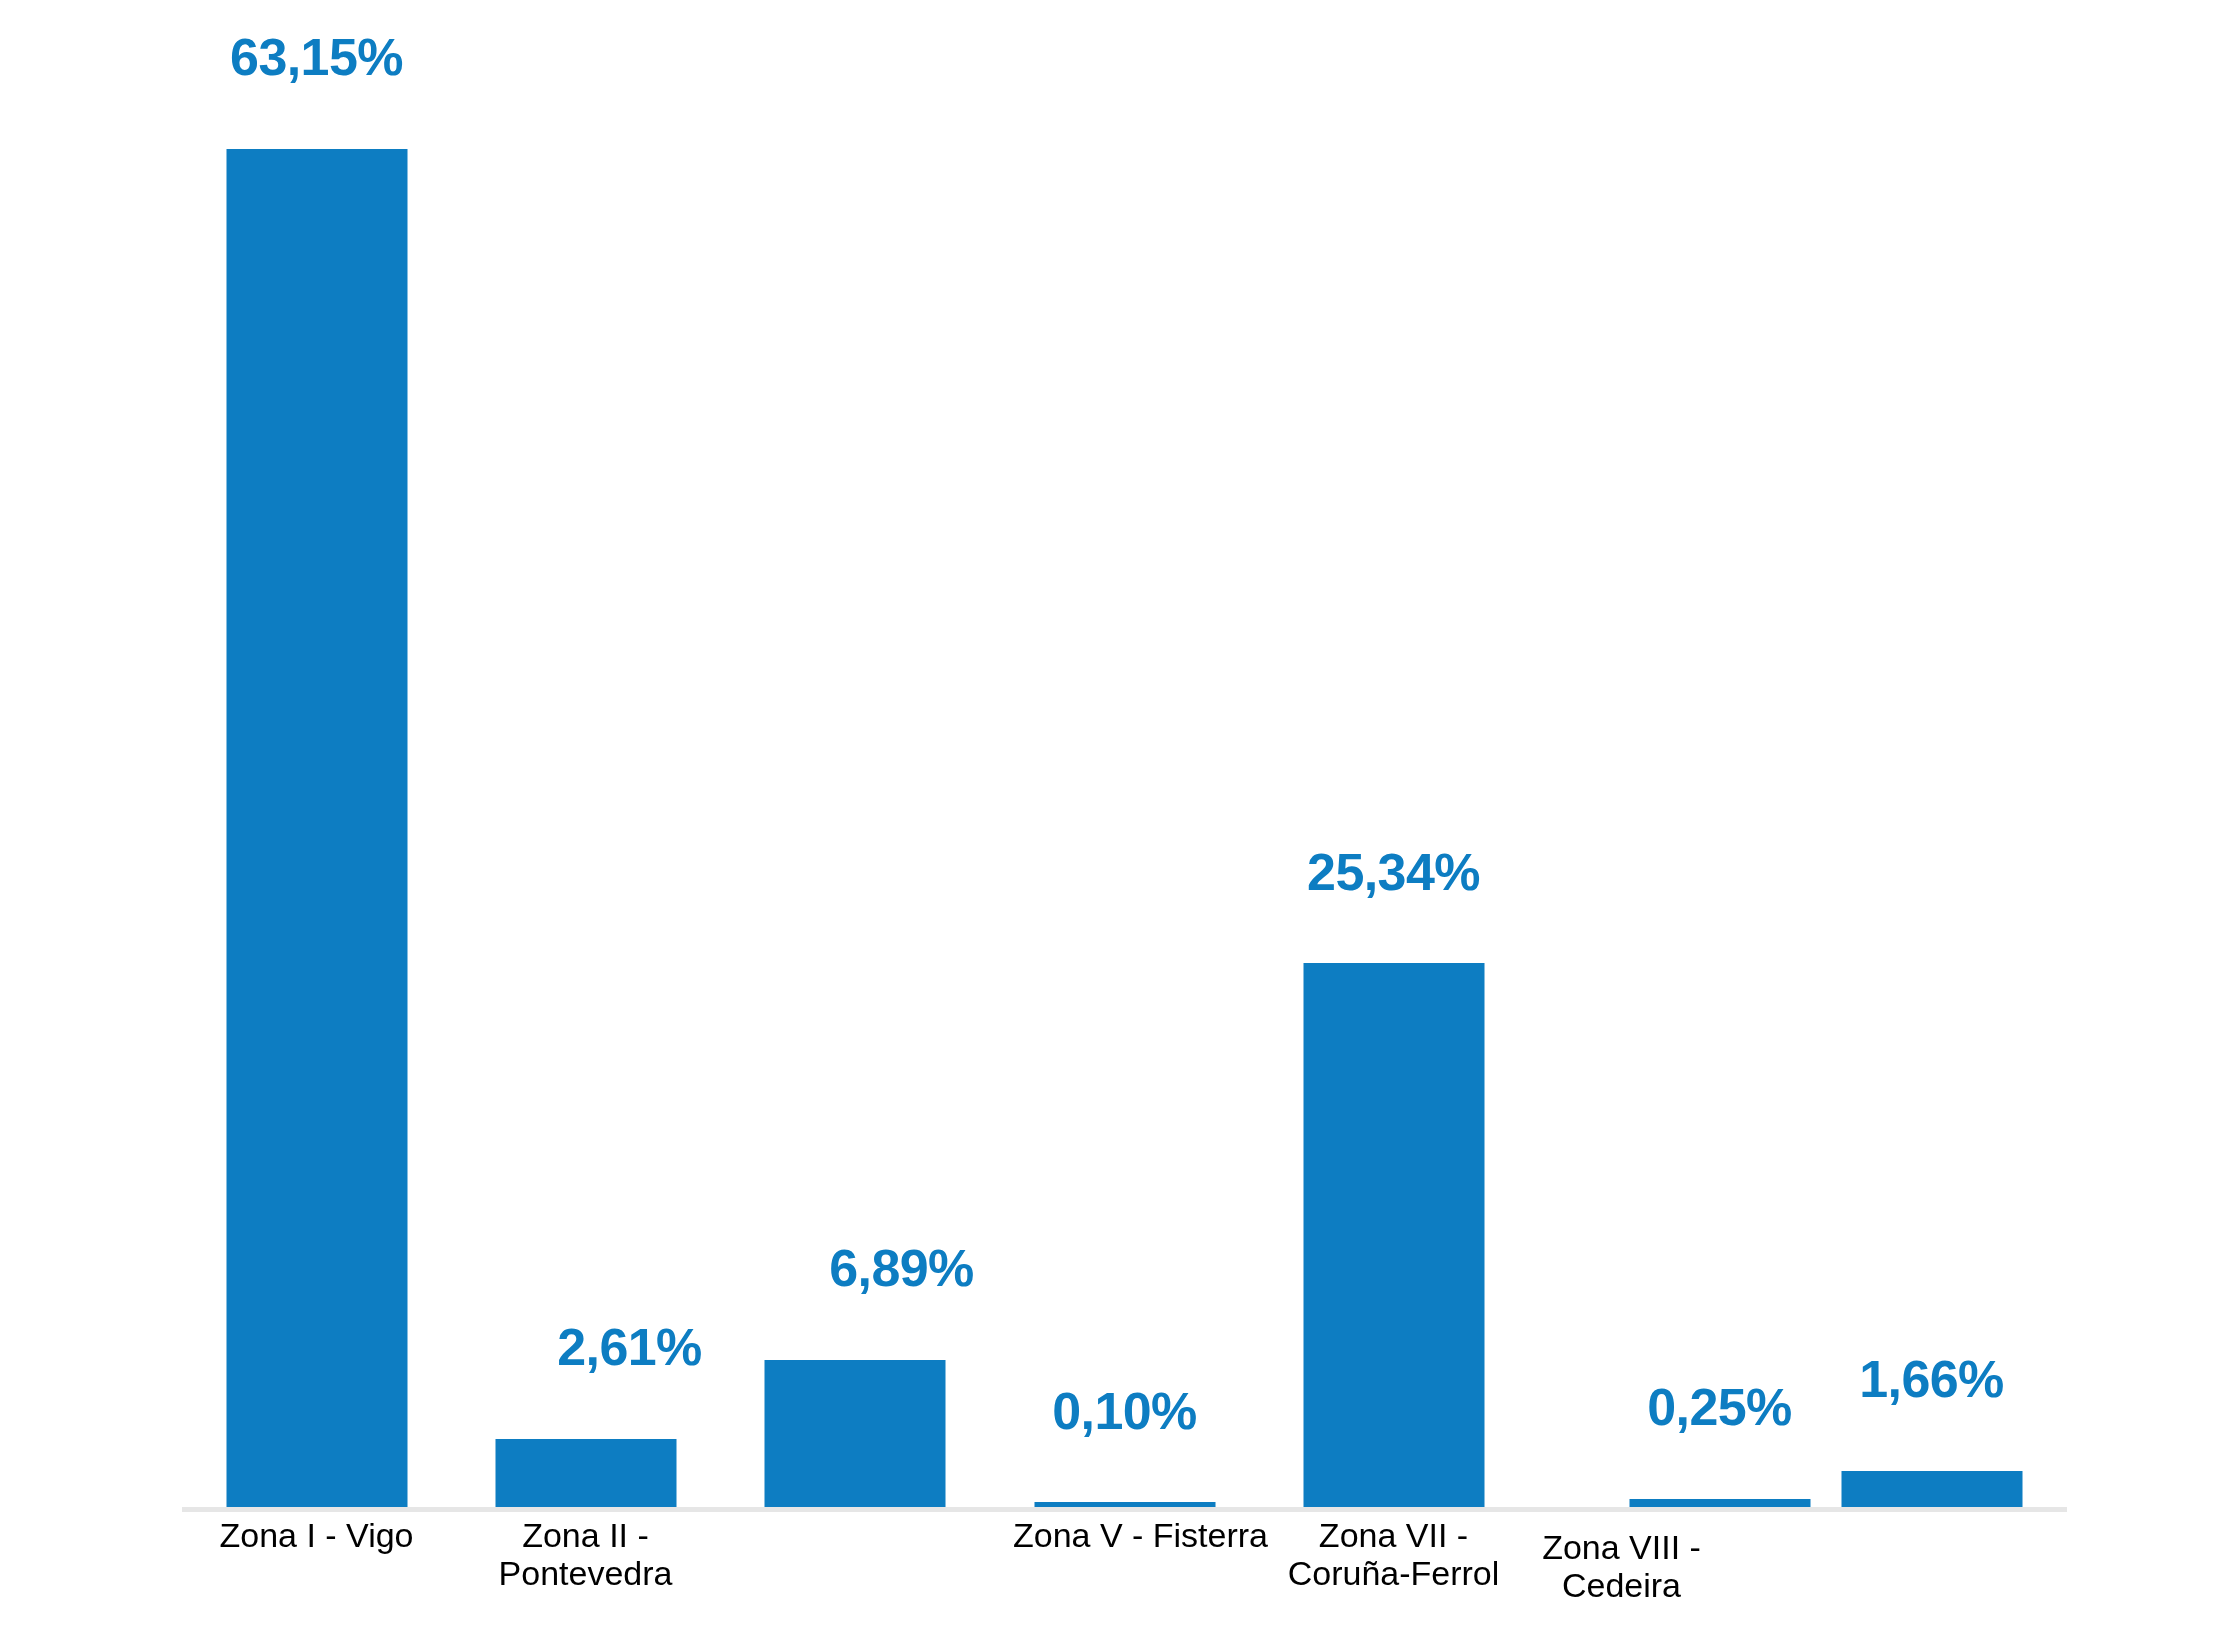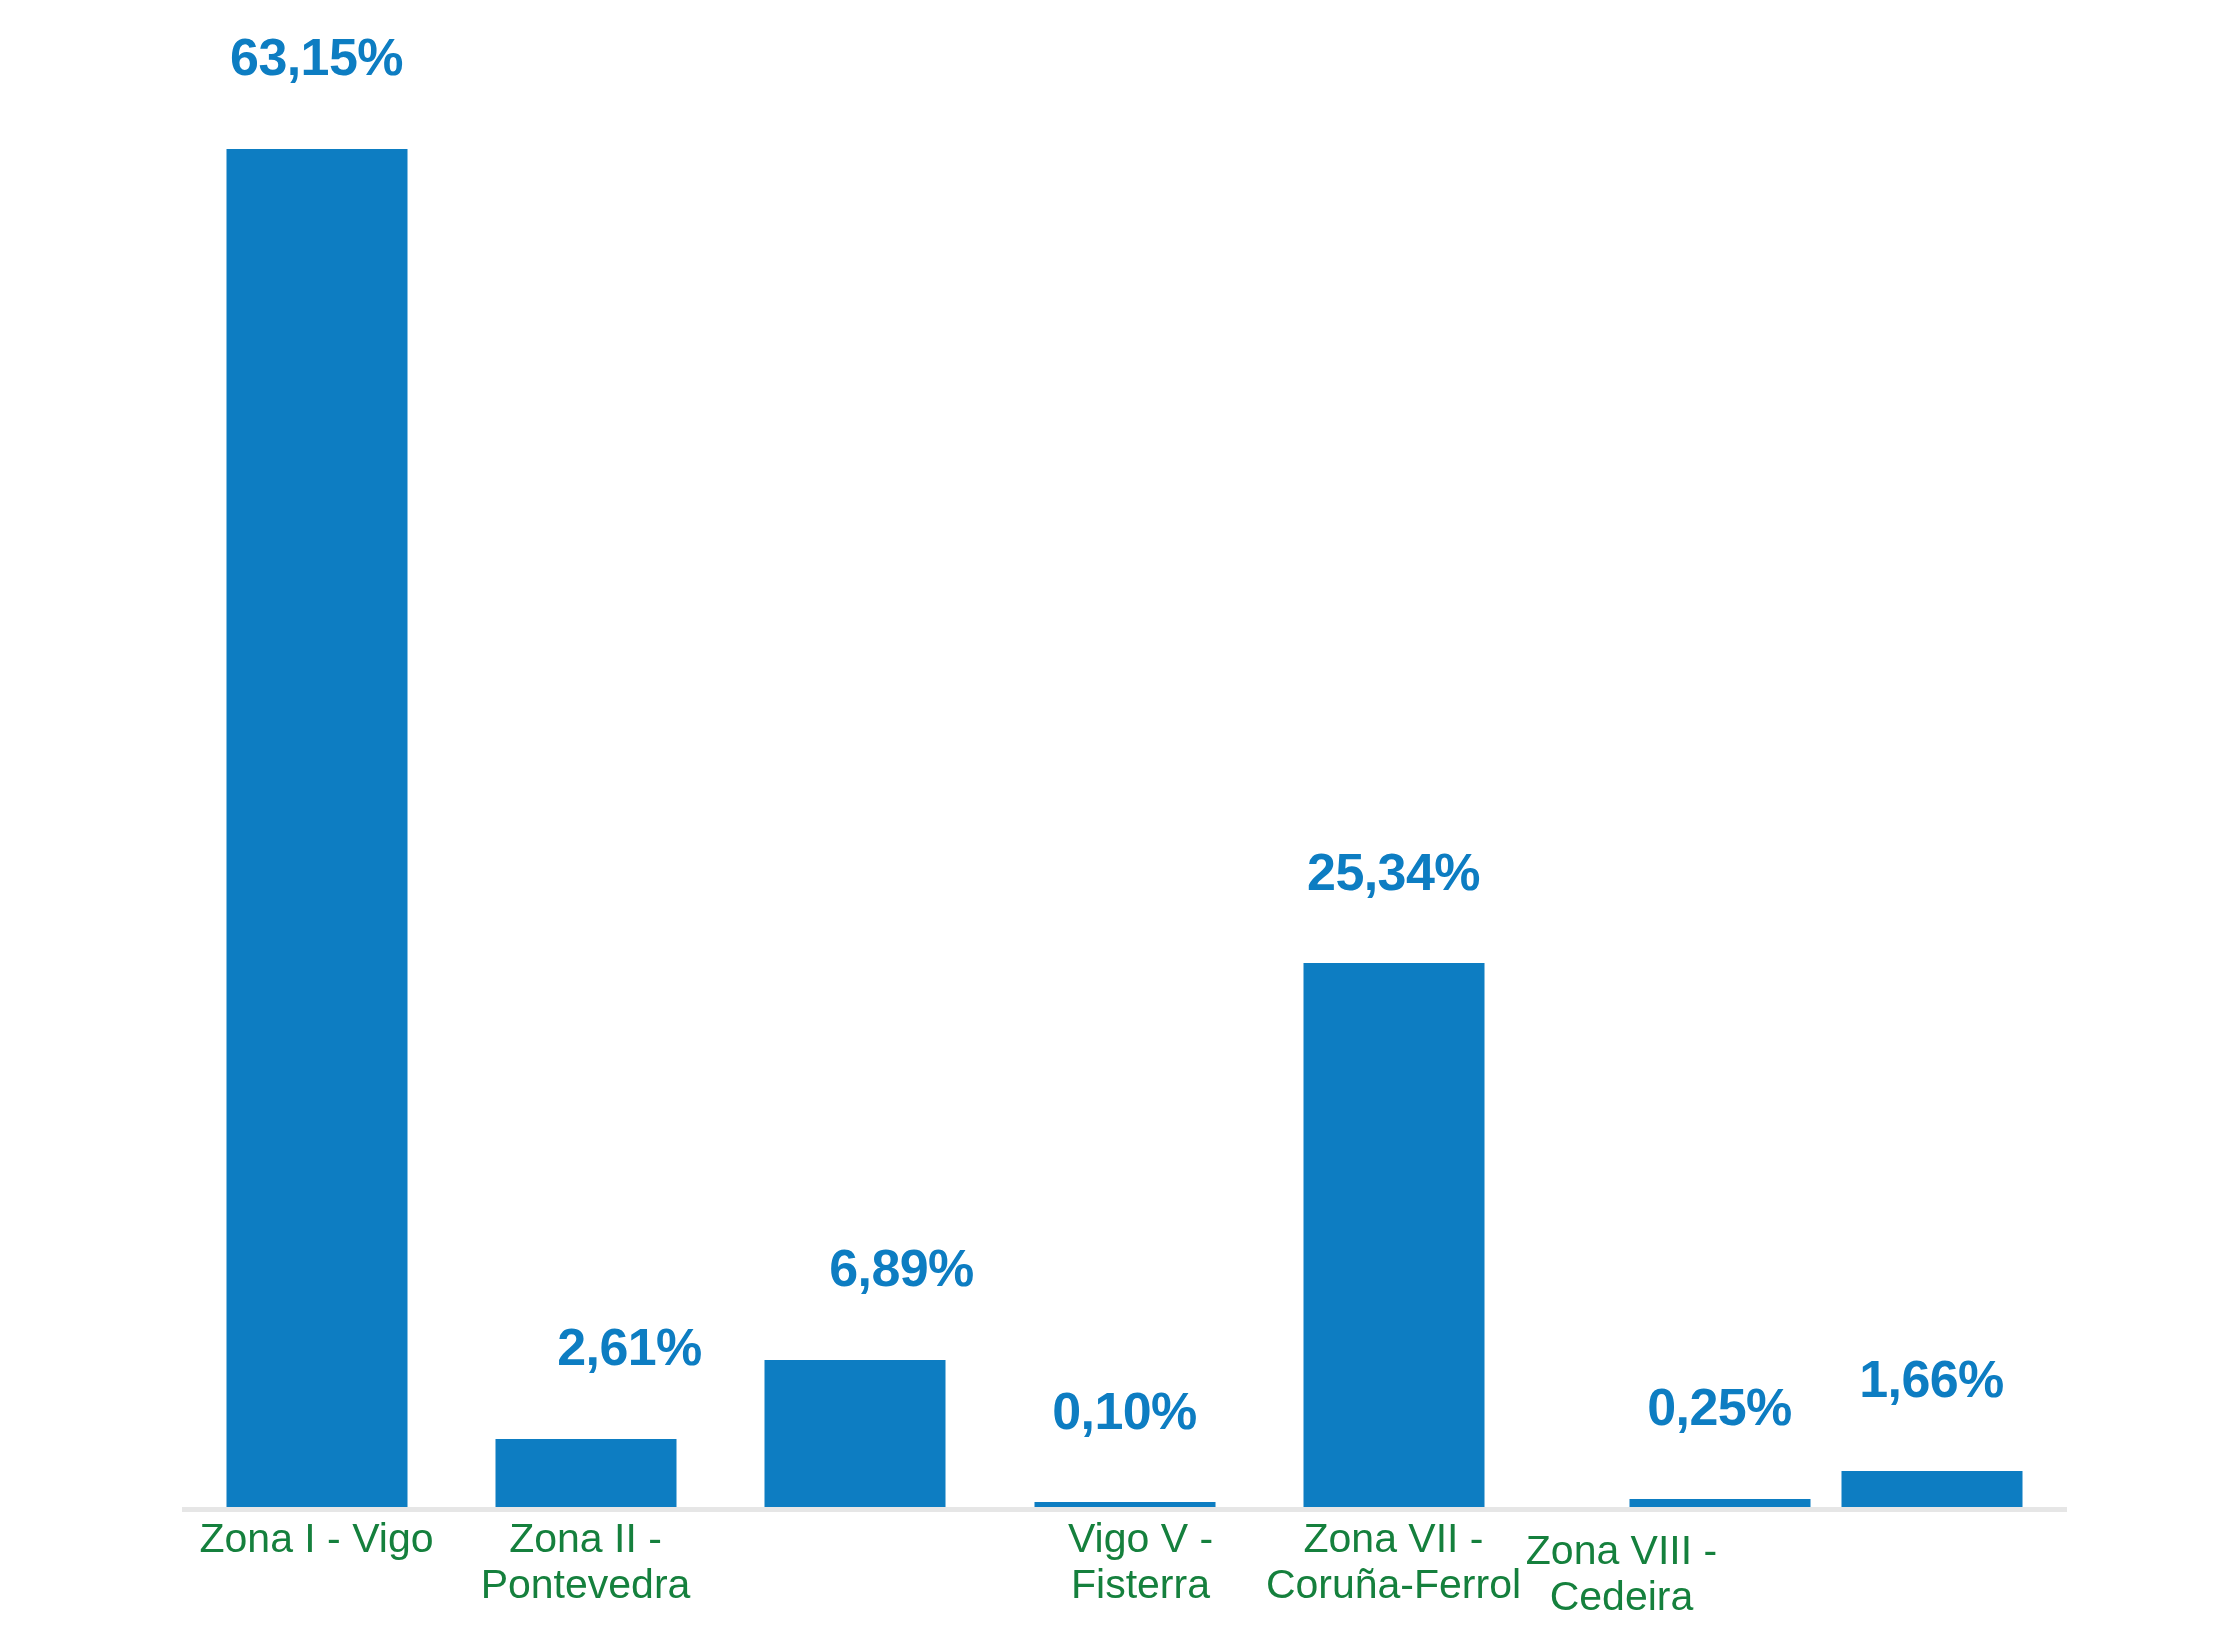--- a/index.html
+++ b/index.html
@@ -76,22 +76,22 @@
   }
 
   .cat-slot {
     position: absolute;
     top: 0;
     text-align: center;
   }
 
   .cat-label {
     display: block;
-    color: #15803d;
-    font-size: 41px;
+    color: #000000;
+    font-size: 34px;
     line-height: 1.12;
     font-weight: normal;
     white-space: pre-line;
   }
 </style>
 </head>
 <body>
 
 <div id="chart-root">
 
@@ -138,21 +138,21 @@
 
   <div id="category-axis">
     <div class="cat-slot" style="left:0px;width:269px;">
       <span class="cat-label">Zona I - Vigo</span>
     </div>
     <div class="cat-slot" style="left:269px;width:269px;">
       <span class="cat-label">Zona II -
 Pontevedra</span>
     </div>
     <div class="cat-slot" style="left:816px;width:285px;">
-      <span class="cat-label">Vigo V - Fisterra</span>
+      <span class="cat-label">Zona V - Fisterra</span>
     </div>
     <div class="cat-slot" style="left:1077px;width:269px;">
       <span class="cat-label">Zona VII -
 Coruña-Ferrol</span>
     </div>
     <div class="cat-slot" style="left:1305px;width:269px;margin-top:12px;">
       <span class="cat-label">Zona VIII -
 Cedeira</span>
     </div>
   </div>

